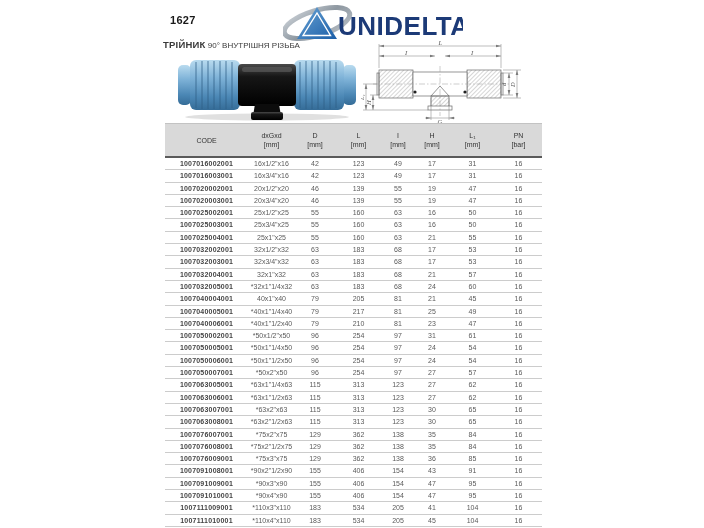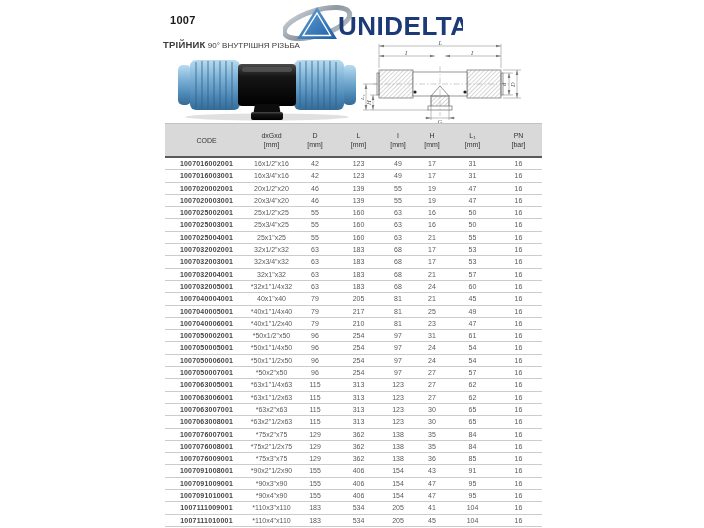--- a/index.html
+++ b/index.html
@@ -26,21 +26,21 @@
   .spec-table tbody td {
     font-size:7px; color:#5a5a5a; text-align:center; padding:0;
     height:11.3px; line-height:11.3px; border-bottom:1px solid #cccccc;
     white-space:nowrap; overflow:hidden;
   }
   .spec-table tbody td.code-cell { font-weight:bold; color:#444; letter-spacing:.2px; }
 </style>
 </head>
 <body>
 
-<div class="code-label">1007</div>
+<div class="code-label">1627</div>
 
 <div class="page-title">
   <span class="t-bold">ТРІЙНИК</span>
   <span>90° ВНУТРІШНЯ РІЗЬБА</span>
 </div>
 
 <div class="logo-wrap">
   <svg width="180" height="46" viewBox="0 0 180 46">
     <defs>
       <linearGradient id="swooshGrad" x1="0" y1="0" x2="1" y2="1">

